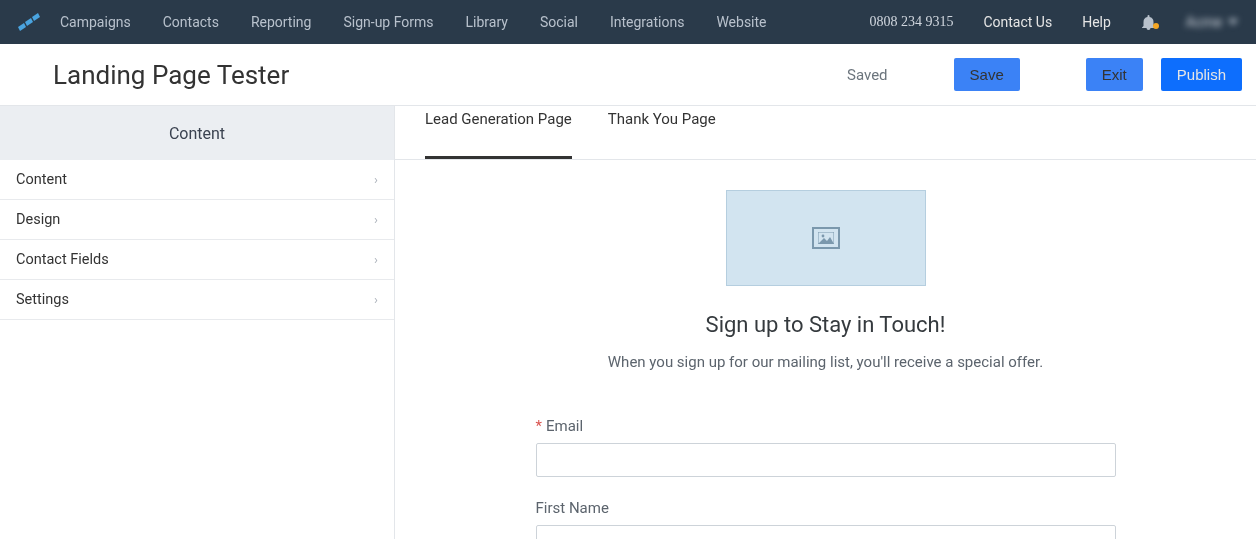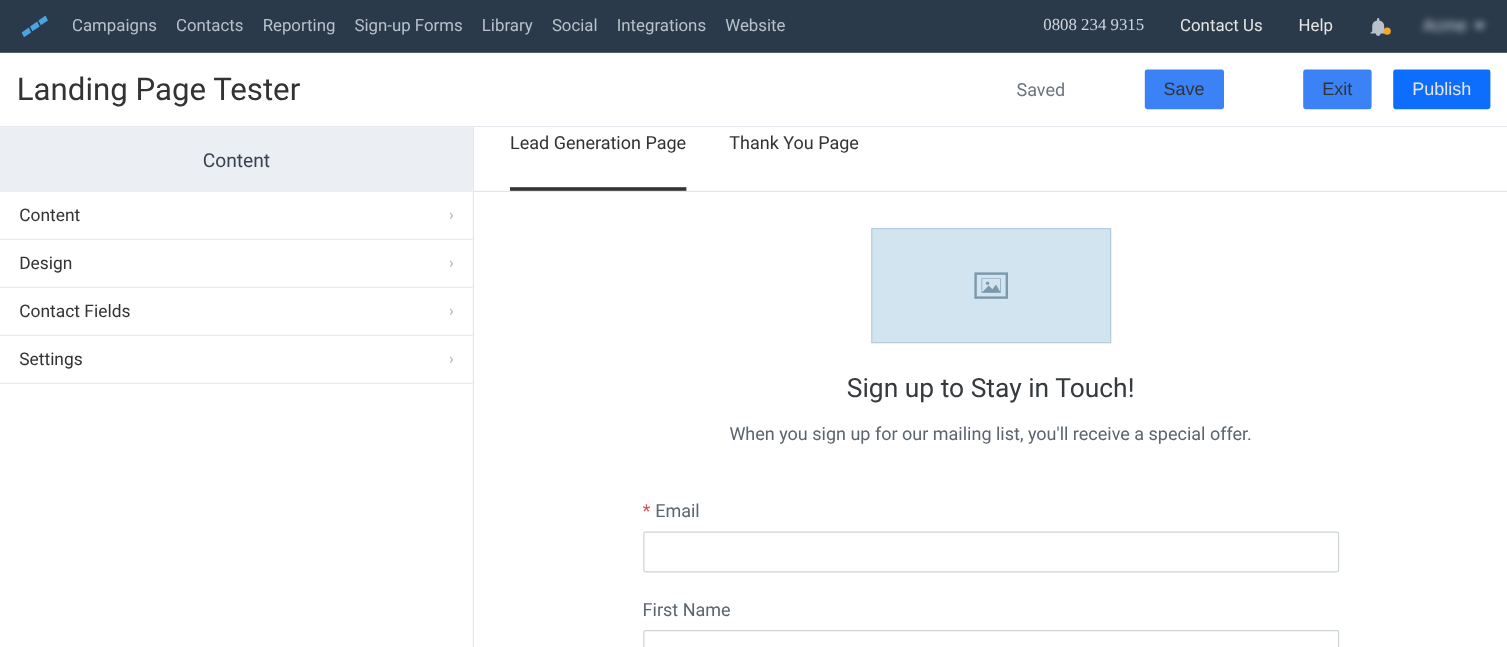--- a/index.html
+++ b/index.html
@@ -1,33 +1,33 @@
 <!DOCTYPE html>
 <html><head>
   <meta charset="utf-8">
   <style>
     * { margin:0; padding:0; box-sizing:border-box; }
     body { font-family:-apple-system,BlinkMacSystemFont,"Segoe UI",Roboto,Helvetica,Arial,sans-serif; font-size:14px; color:#333; background:#fff; }
 
     
     .topnav { background:#2a3a4a; height:44px; display:flex; align-items:center; padding:0 18px; }
     .logo-wrap { margin-right:18px; display:flex; align-items:center; }
-    .nav-links { display:flex; gap:16px; }
+    .nav-links { display:flex; gap:32px; }
     .nav-links a { color:#b8c1cc; text-decoration:none; font-size:14px; }
     .nav-right { margin-left:auto; display:flex; align-items:center; gap:30px; color:#b8c1cc; font-size:14px; }
     .nav-right a { color:#e5e5e5; text-decoration:none; }
     .nav-right .phone { color:#d0d6de;font-family:Liberation Serif, serif; }
     .bell-wrap { position:relative; display:flex; align-items:center; }
     .bell-dot { width:6px; height:6px; border-radius:50%; background:#f5a623; position:absolute; bottom:1px; right:-3px; }
     .user-menu { display:flex; align-items:center; gap:6px; cursor:pointer; filter:blur(3px); }
     .user-name { color:#d0d6de; }
 
     
     .headerbar { display:flex; align-items:center; padding:14px 14px; border-bottom:1px solid #e3e6ea; }
-    .page-title { font-size:26px; font-weight:400; color:#333; }
+    .page-title { font-size:26px; font-weight:400; color:#333;margin-left:39px; }
     .header-actions { margin-left:auto; display:flex; align-items:center; gap:18px; }
     .saved-text { color:#6c757d; font-size:15px;text-align:center; }
     .btn { border:none; border-radius:2px; padding:8px 16px; font-size:15px; cursor:pointer; }
     .btn-light { background:#3b82f6; color:#333;margin-left:48px; }
     .btn-primary { background:#0d6efd; color:#e5e5e5; }
 
     
     .main { display:flex; height:calc(100vh - 44px - 58px); }
 
     

